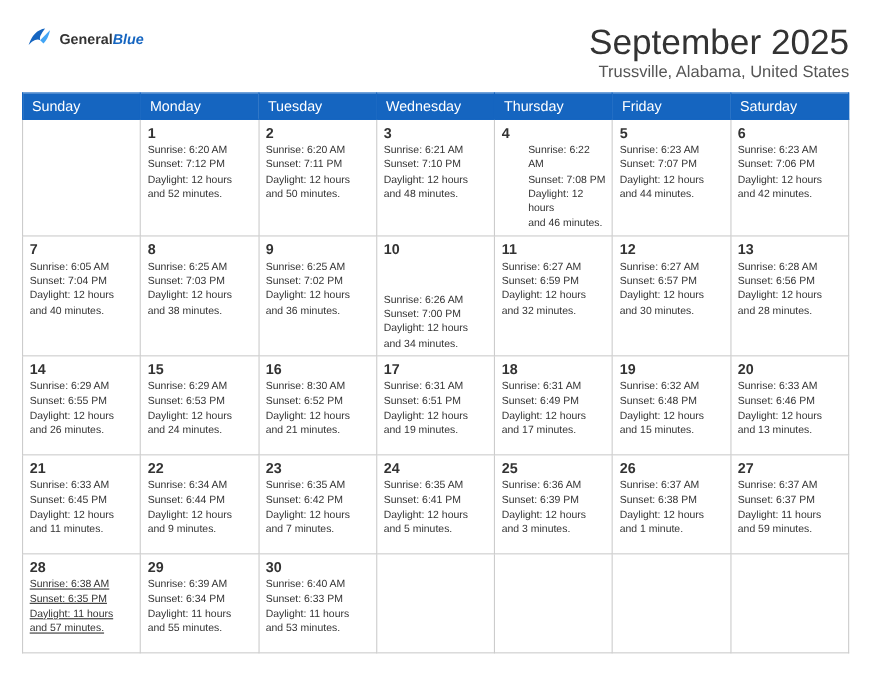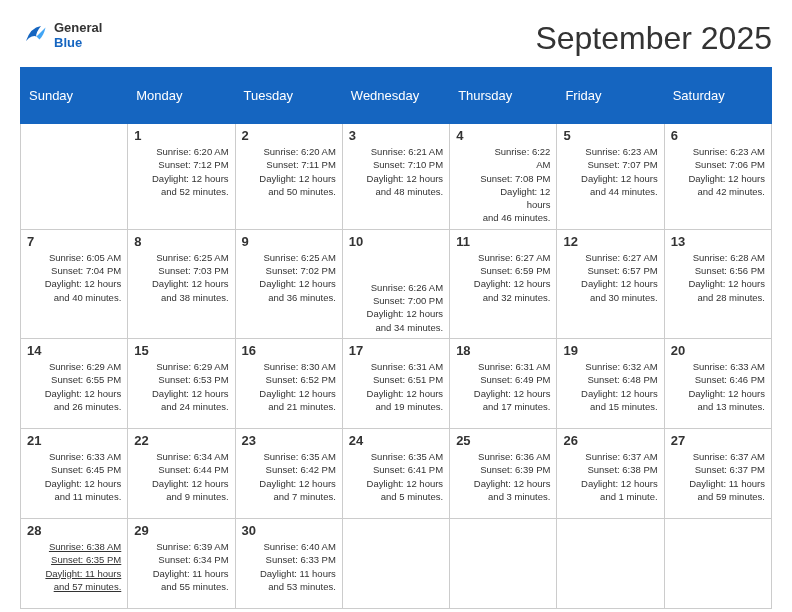--- a/index.html
+++ b/index.html
@@ -16,26 +16,26 @@
       align-items: flex-start;
       margin-bottom: 10px;
     }
     .logo {
       display: flex;
       align-items: center;
       gap: 4px;
     }
     .logo-text {
       display: flex;
-      flex-direction: column;
+      flex-direction: row;
       font-size: 13px;
       font-weight: bold;
     }
     .logo-text .general { color: #333; }
-    .logo-text .blue { color: #1565c0; }
+    .logo-text .blue { color: #1565c0; font-style: italic; }
     .logo-bird {
       width: 30px;
       height: 30px;
     }
     .title-section {
       text-align: right;
     }
     .month-title {
       font-size: 32px;
       font-weight: normal;
@@ -48,21 +48,21 @@
     }
     .calendar {
       width: 100%;
       border-collapse: collapse;
       border: 1px solid #ccc;
     }
     .calendar th {
       background-color: #1565c0;
       color: white;
       text-align: left;
-      padding: 20px 8px;
+      padding: 4px 8px;
       font-size: 13px;
       font-weight: normal;
       border: 1px solid #1565c0;
     }
     .calendar td {
       vertical-align: top;
       border: 1px solid #ccc;
       padding: 4px 6px;
       width: calc(100% / 7);
       min-height: 80px;
@@ -71,39 +71,39 @@
     .day-number {
       font-size: 13px;
       font-weight: bold;
       color: #333;
       margin-bottom: 2px;
     }
     .day-info {
       font-size: 9.5px;
       color: #333;
       line-height: 1.4;
-      text-align: right;
     }
   </style>
 </head>
 <body>
 
 <div class="header-section">
   <div class="logo">
     <svg class="logo-bird" viewBox="0 0 40 40">
       <path d="M8 28 Q14 10 28 8 Q20 18 22 22 Q18 20 12 24 Z" fill="#1565c0"></path>
       <path d="M22 22 Q30 14 34 10 Q32 20 26 26 Z" fill="#42a5f5"></path>
     </svg>
     <div class="logo-text">
       <span class="general">General</span>
       <span class="blue">Blue</span>
     </div>
   </div>
   <div class="title-section">
     <div class="month-title">September 2025</div>
+    <div class="location-title">Trussville, Alabama, United States</div>
   </div>
 </div>
 
 <table class="calendar">
   <thead>
     <tr>
     <th>Sunday</th>
         <th>Monday</th>
         <th>Tuesday</th>
         <th>Wednesday</th>

